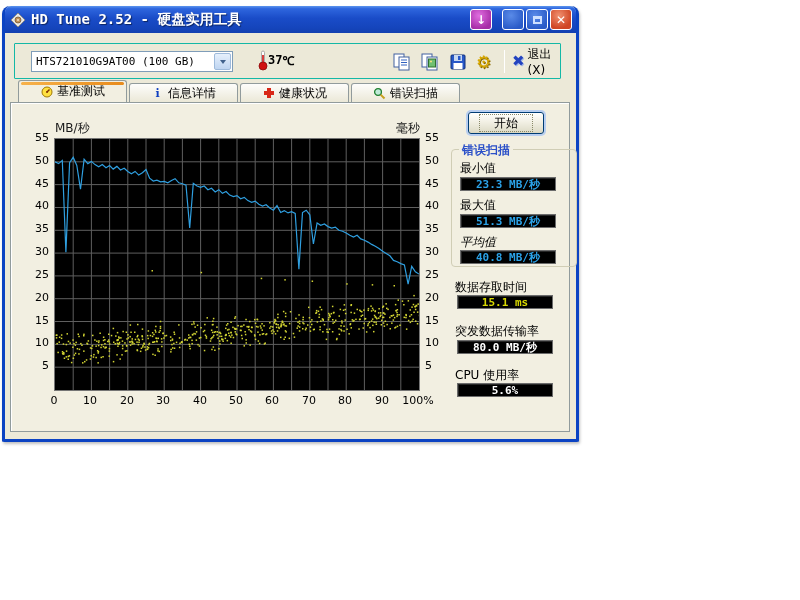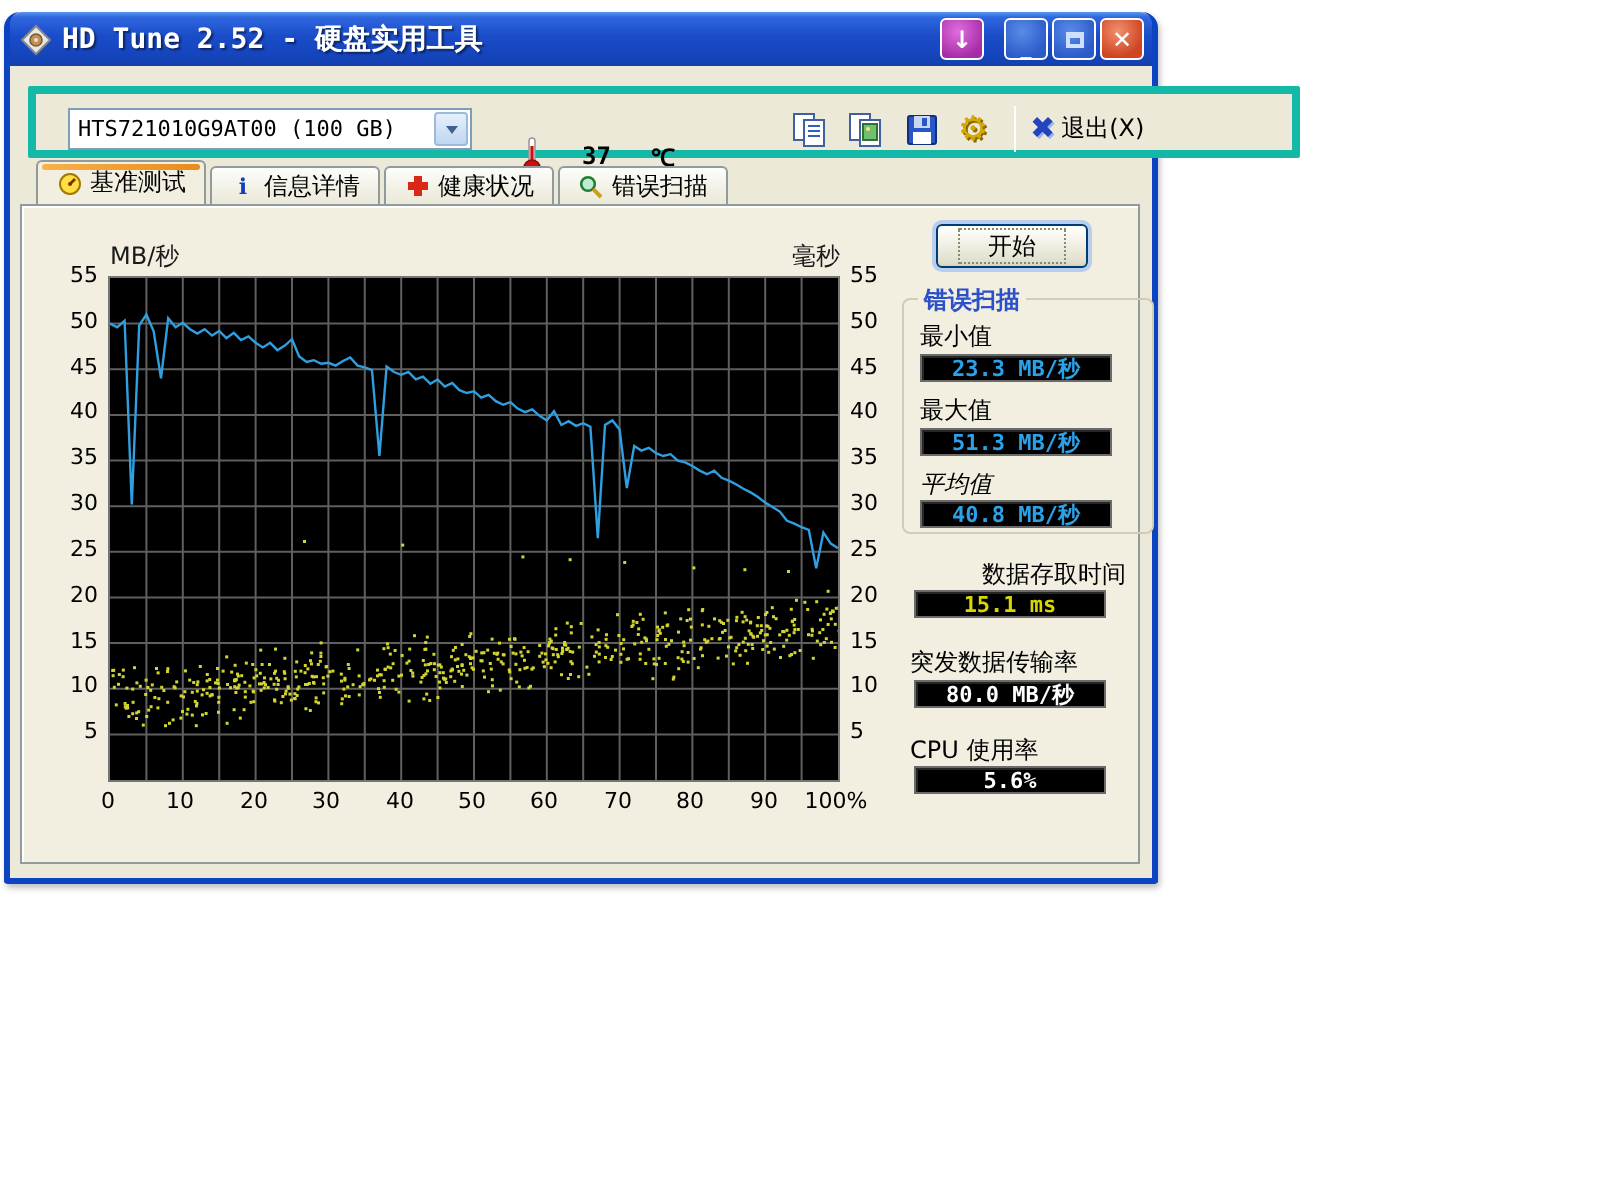--- a/index.html
+++ b/index.html
@@ -20,41 +20,41 @@
   .tb-btn { width:22px; height:21px; border:1px solid #fff; border-radius:3px; color:#fff;
       font-size:12px; font-weight:bold; display:flex; align-items:center; justify-content:center; cursor:default; }
   .btn-download { background:radial-gradient(circle at 40% 30%,#E06EE0,#A62CA6 75%); margin-right:8px; }
   .btn-min, .btn-max { background:radial-gradient(circle at 40% 30%,#5A8BE8,#2A5BC8 75%); }
   .btn-close { background:radial-gradient(circle at 40% 30%,#F09070,#D04624 70%); }
   .glyph-min { align-self:flex-end; margin-bottom:2px; font-size:11px; line-height:6px; }
   .glyph-max { width:9px; height:8px; border:2px solid #cfe0ff; border-top-width:3px; }
   .client { position:relative; width:571px; height:404px; background:#ECE9D8; }
 
   
-  .toolbar { position:absolute; left:9px; top:10px; width:636px; height:36px;
-      border:4px solid #14b8a6; border-radius:1px; display:flex; align-items:center; background:#ECE9D8; }
+  .toolbar { position:absolute; left:9px; top:10px; width:547px; height:36px;
+      border:1px solid #14b8a6; border-radius:1px; display:flex; align-items:center; background:#ECE9D8; }
   .combo { position:absolute; left:16px; top:7px; width:202px; height:21px; background:#fff;
       border:1px solid #7F9DB9; display:flex; align-items:center; cursor:default; }
   .combo-text { flex:1; font-family:"DejaVu Sans Mono", monospace; font-size:11px; color:#000; padding-left:4px; white-space:nowrap; overflow:hidden; }
   .combo-btn { width:17px; height:17px; margin:1px; background:linear-gradient(180deg,#E6F0FC,#BFD5F1);
       border:1px solid #9EBADB; border-radius:2px; display:flex; align-items:center; justify-content:center; }
   .combo-arrow { width:0; height:0; border-left:3px solid transparent; border-right:3px solid transparent; border-top:4px solid #40618C; }
-  .thermo-wrap { position:absolute; left:243px; top:5px; display:flex; align-items:center; gap:20px;margin-top:15px; }
+  .thermo-wrap { position:absolute; left:243px; top:5px; display:flex; align-items:center; gap:0; }
   .temp-text { font-weight:bold; font-size:12px; color:#000; font-family:"DejaVu Sans Mono", monospace; }
   .icon-btn { position:absolute; top:5px; width:25px; height:25px; display:flex; align-items:center; justify-content:center; border:1px solid transparent; border-radius:2px; cursor:default; }
   .tool-sep { position:absolute; left:489px; top:6px; width:1px; height:23px; background:#C6C2B2; border-right:1px solid #fff; }
   .exit-btn { position:absolute; left:497px; top:5px; height:25px; display:flex; align-items:center; gap:3px; cursor:default; }
   .exit-x { color:#2343BF; font-weight:bold; font-size:15px; line-height:15px; text-shadow:1px 1px 0 #9FB4E6; }
   .exit-label { font-size:12px; color:#000; }
 
   
   .tabs { position:absolute; left:13px; top:48px; height:21px; display:flex; align-items:flex-end; gap:2px; z-index:3; }
   .tab { height:19px; border:1px solid #919B9C; border-bottom:none; border-radius:3px 3px 0 0;
       background:linear-gradient(180deg,#FDFDFB,#EBE8D7); display:flex; align-items:center; gap:4px;
-      padding:0 9px; font-size:12px; color:#000; cursor:default; }
+      padding:0 21px; font-size:12px; color:#000; cursor:default; }
   .tab.active { height:22px; background:#F2EFE1; position:relative; z-index:4; }
   .tab.active::before { content:""; position:absolute; left:2px; right:2px; top:1px; height:3px;
       background:linear-gradient(90deg,#F7B24B,#E88B1C); border-radius:2px; }
   .tab-icon { width:13px; height:13px; display:inline-flex; align-items:center; justify-content:center; font-size:11px; }
 
   
   .page { position:absolute; left:5px; top:69px; width:560px; height:330px; background:#F2EFE1;
       border:1px solid #919B9C; box-shadow:inset 1px 1px 0 #fff; }
 
   
@@ -915,21 +915,21 @@
         <div class="groupbox">
           <span class="gb-legend">错误扫描</span>
           <span class="stat-label" style="left:8px;top:10px;">最小值</span>
           <div class="value-box" style="left: 8px; top: 27px; color: rgb(43, 162, 232);">23.3 MB/秒</div>
           <span class="stat-label" style="left:8px;top:47px;">最大值</span>
           <div class="value-box" style="left: 8px; top: 64px; color: rgb(43, 162, 232);">51.3 MB/秒</div>
           <span class="stat-label" style="left:8px;top:84px;font-style:italic;">平均值</span>
           <div class="value-box" style="left: 8px; top: 100px; color: rgb(43, 162, 232);">40.8 MB/秒</div>
         </div>
 
-        <span class="stat-label" style="left:444px;top:176px;margin-left:36px;">数据存取时间</span>
+        <span class="stat-label" style="left:444px;top:176px;">数据存取时间</span>
         <div class="value-box" style="left: 446px; top: 192px; color: rgb(216, 216, 0);">15.1 ms</div>
 
         <span class="stat-label" style="left:444px;top:220px;">突发数据传输率</span>
         <div class="value-box" style="left: 446px; top: 237px; color: rgb(255, 255, 255);">80.0 MB/秒</div>
 
         <span class="stat-label" style="left:444px;top:264px;">CPU 使用率</span>
         <div class="value-box" style="left: 446px; top: 280px; color: rgb(255, 255, 255);">5.6%</div>
 
       </div>
     </div>

